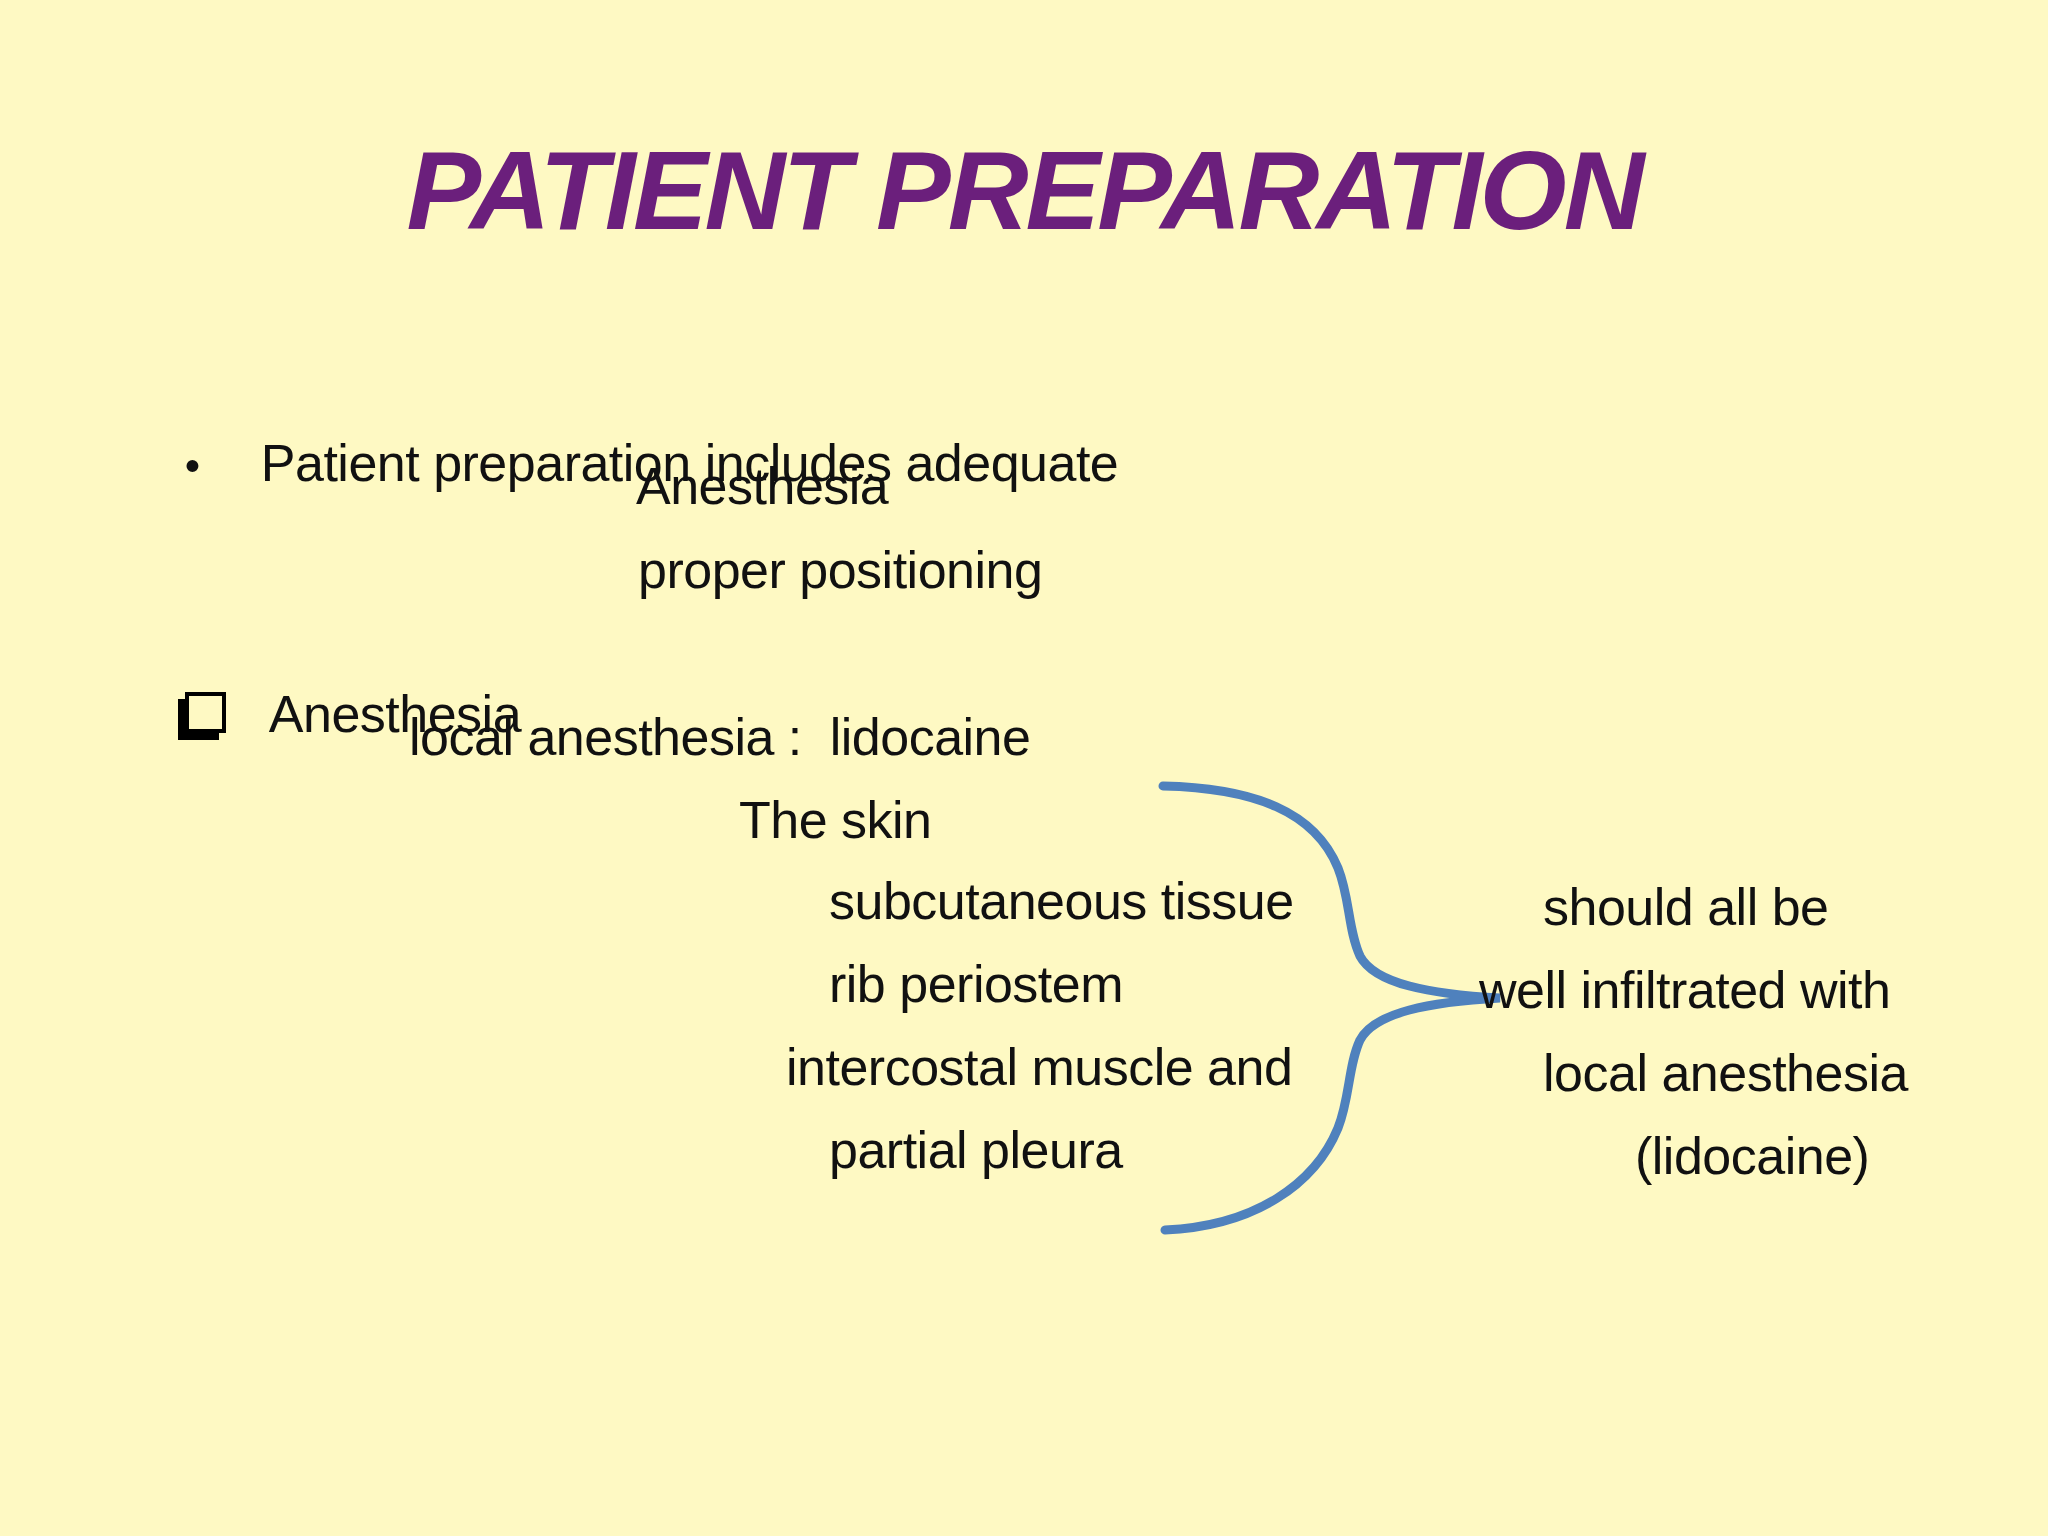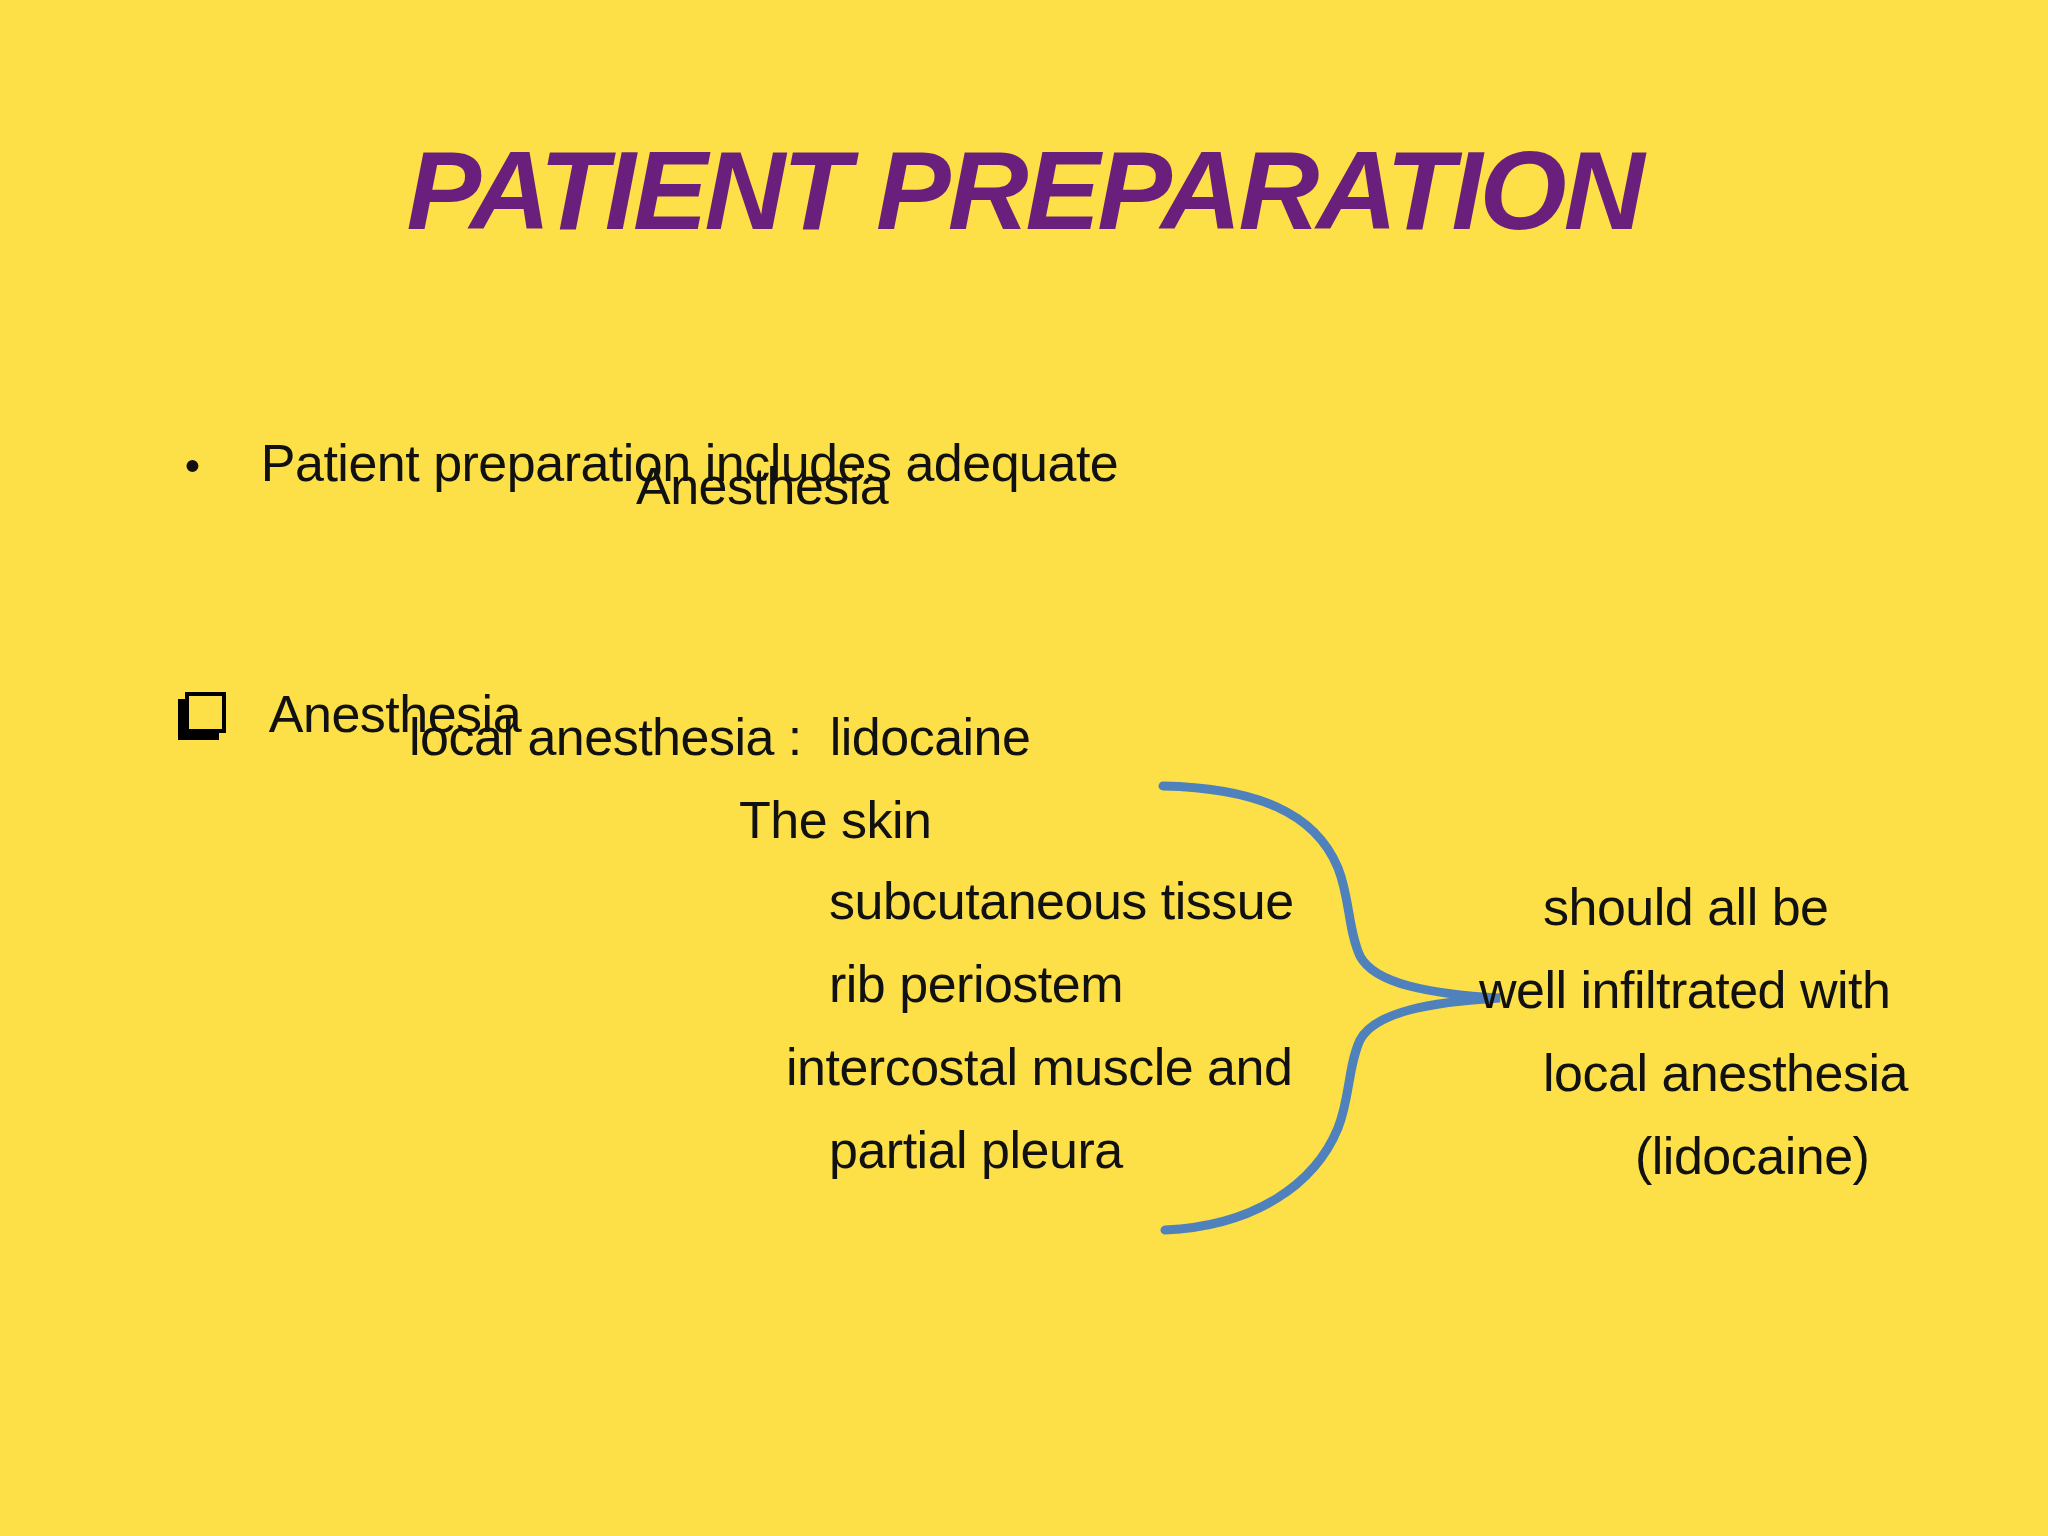--- a/index.html
+++ b/index.html
@@ -1,19 +1,19 @@
 <!DOCTYPE html>
 <html><head>
 <meta charset="utf-8">
 <style>
   html,body{margin:0;padding:0;background:#ffffff;}
   .slide{
     position:relative;
     width:2048px;height:1536px;
-    background:#fde047;
+    background:#fef9c3;
     overflow:hidden;
     font-family:"Liberation Sans", sans-serif;
     color:#111111;
   }
   .slide-title{
     position:absolute;
     top:126px;left:0;width:2048px;
     text-align:center;
     font-size:112px;
     font-weight:bold;
@@ -56,20 +56,21 @@
 
 <div class="slide">
 
   <div class="slide-title">PATIENT PREPARATION</div>
 
   <div class="line" style="left:129px;top:373px;">
     <span class="bullet-marker">•</span><span>Patient preparation includes adequate</span>
   </div>
 
   <div class="line" style="left:636px;top:456px;">Anesthesia</div>
+  <div class="line" style="left:638px;top:540px;">proper positioning</div>
 
   <div class="line" style="left:129px;top:624px;">
     <span class="checkbox-glyph"></span><span>Anesthesia</span>
   </div>
 
   <div class="line" style="left:409px;top:707px;text-align:right;">local anesthesia :  lidocaine</div>
   <div class="line" style="left:739px;top:790px;">The skin</div>
 
   <div class="line" style="left:829px;top:871px;">subcutaneous tissue</div>
   <div class="line" style="left:829px;top:954px;text-align:right;">rib periostem</div>

